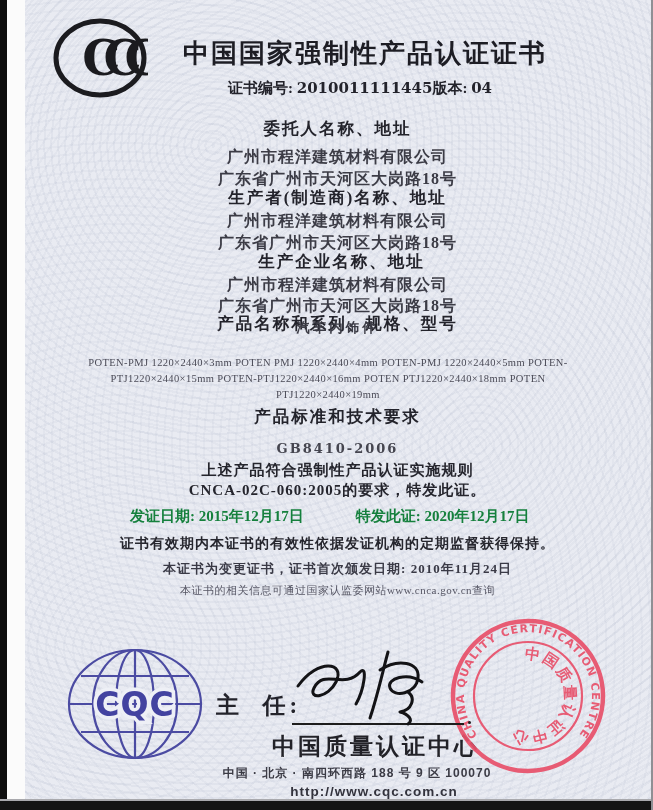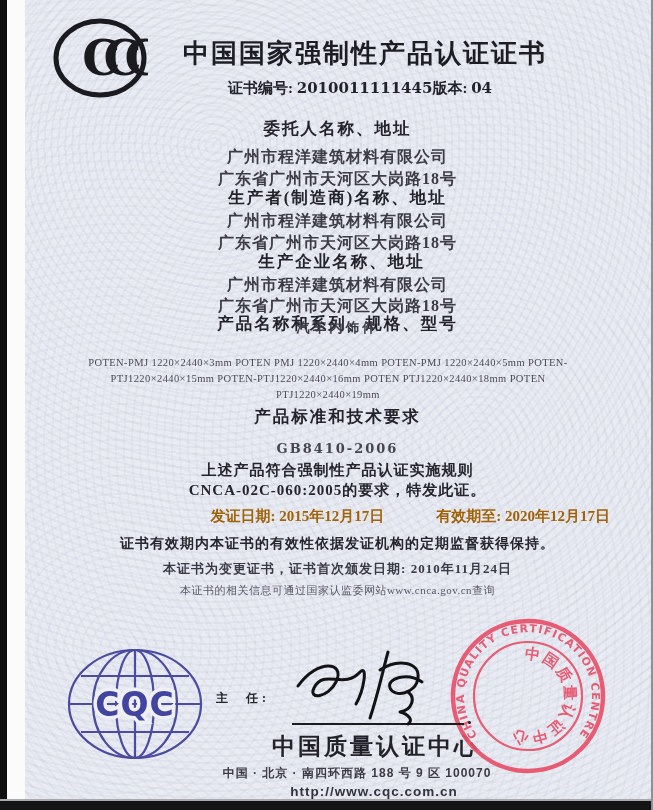--- a/index.html
+++ b/index.html
@@ -23,25 +23,25 @@
   .edge-right{position:absolute;right:0;top:0;width:2px;height:810px;background:#8f8f94;z-index:30;}
 
   .abs{position:absolute;}
   .c-line{position:absolute;left:26px;right:4px;text-align:center;color:#26262e;}
   .heading{font-weight:700;font-size:16.5px;letter-spacing:2px;color:#23232b;}
   .small{font-size:16px;font-weight:600;color:#3c3c46;letter-spacing:1px;}
   .title{font-size:26px;font-weight:700;letter-spacing:2px;color:#1d1d24;font-family:"Liberation Sans",sans-serif;}
   .certline{display:flex;justify-content:center;font-size:15px;font-weight:700;color:#23232b;}
   .specs{font-size:10.5px;line-height:16px;color:#4a4a56;letter-spacing:0.4px;font-weight:500;}
   .statement{font-size:15px;font-weight:700;letter-spacing:1px;color:#25252d;}
-  .dates{display:flex;justify-content:flex-end;gap:52px;font-size:15px;font-weight:700;color:#a16207;padding-left:30px;}
+  .dates{display:flex;justify-content:flex-start;gap:52px;font-size:15px;font-weight:700;color:#15803d;padding-left:30px;}
   .note-bold{font-size:14px;font-weight:700;letter-spacing:1px;color:#26262e;}
   .note-mid{font-size:13px;font-weight:600;letter-spacing:1px;color:#3a3a46;}
   .note-faint{font-size:11px;font-weight:500;letter-spacing:0.5px;color:#565664;}
-  .director{font-size:12px;font-weight:700;color:#23232b;white-space:pre;letter-spacing:4px;}
+  .director{font-size:23px;font-weight:700;color:#23232b;white-space:pre;letter-spacing:4px;}
   .org{font-size:23px;font-weight:600;letter-spacing:3px;color:#222228;font-family:"Liberation Sans",sans-serif;}
   .footer-addr{font-size:12px;font-weight:600;letter-spacing:1px;color:#3b3b45;font-family:"Liberation Sans",sans-serif;}
   .footer-web{font-size:13.5px;font-weight:700;letter-spacing:1px;color:#33333d;font-family:"Liberation Sans",sans-serif;}
   .sig-underline{position:absolute;left:292px;top:723px;width:172px;height:2px;background:#1c1c1c;z-index:6;}
   .sig-dot{position:absolute;left:468px;top:721px;width:3px;height:3px;background:#1c1c1c;border-radius:50%;z-index:6;}
   svg text{font-family:"DejaVu Sans",sans-serif;}
 </style>
 </head>
 <body>
 
@@ -86,21 +86,21 @@
 
 <div class="c-line statement" style="top:461px;">上述产品符合强制性产品认证实施规则</div>
 <div class="c-line statement" style="top:481px;">CNCA-02C-060:2005的要求，特发此证。</div>
 
 <div class="abs dates" style="left:100px;top:507px;width:480px;">
   <span>
     <span>发证日期:</span>
     <span>2015年12月17日</span>
   </span>
   <span>
-    <span>有效期至:</span>
+    <span>特发此证:</span>
     <span>2020年12月17日</span>
   </span>
 </div>
 
 <div class="c-line note-bold" style="top:535px;">证书有效期内本证书的有效性依据发证机构的定期监督获得保持。</div>
 <div class="c-line note-mid" style="top:560px;">本证书为变更证书，证书首次颁发日期: 2010年11月24日</div>
 <div class="c-line note-faint" style="top:583px;">本证书的相关信息可通过国家认监委网站www.cnca.gov.cn查询</div>
 
 <svg class="abs" style="left:64px;top:646px;" width="142" height="116" viewBox="0 0 142 116">
   <g stroke="#4b4ba2" stroke-width="2.2" fill="none">

